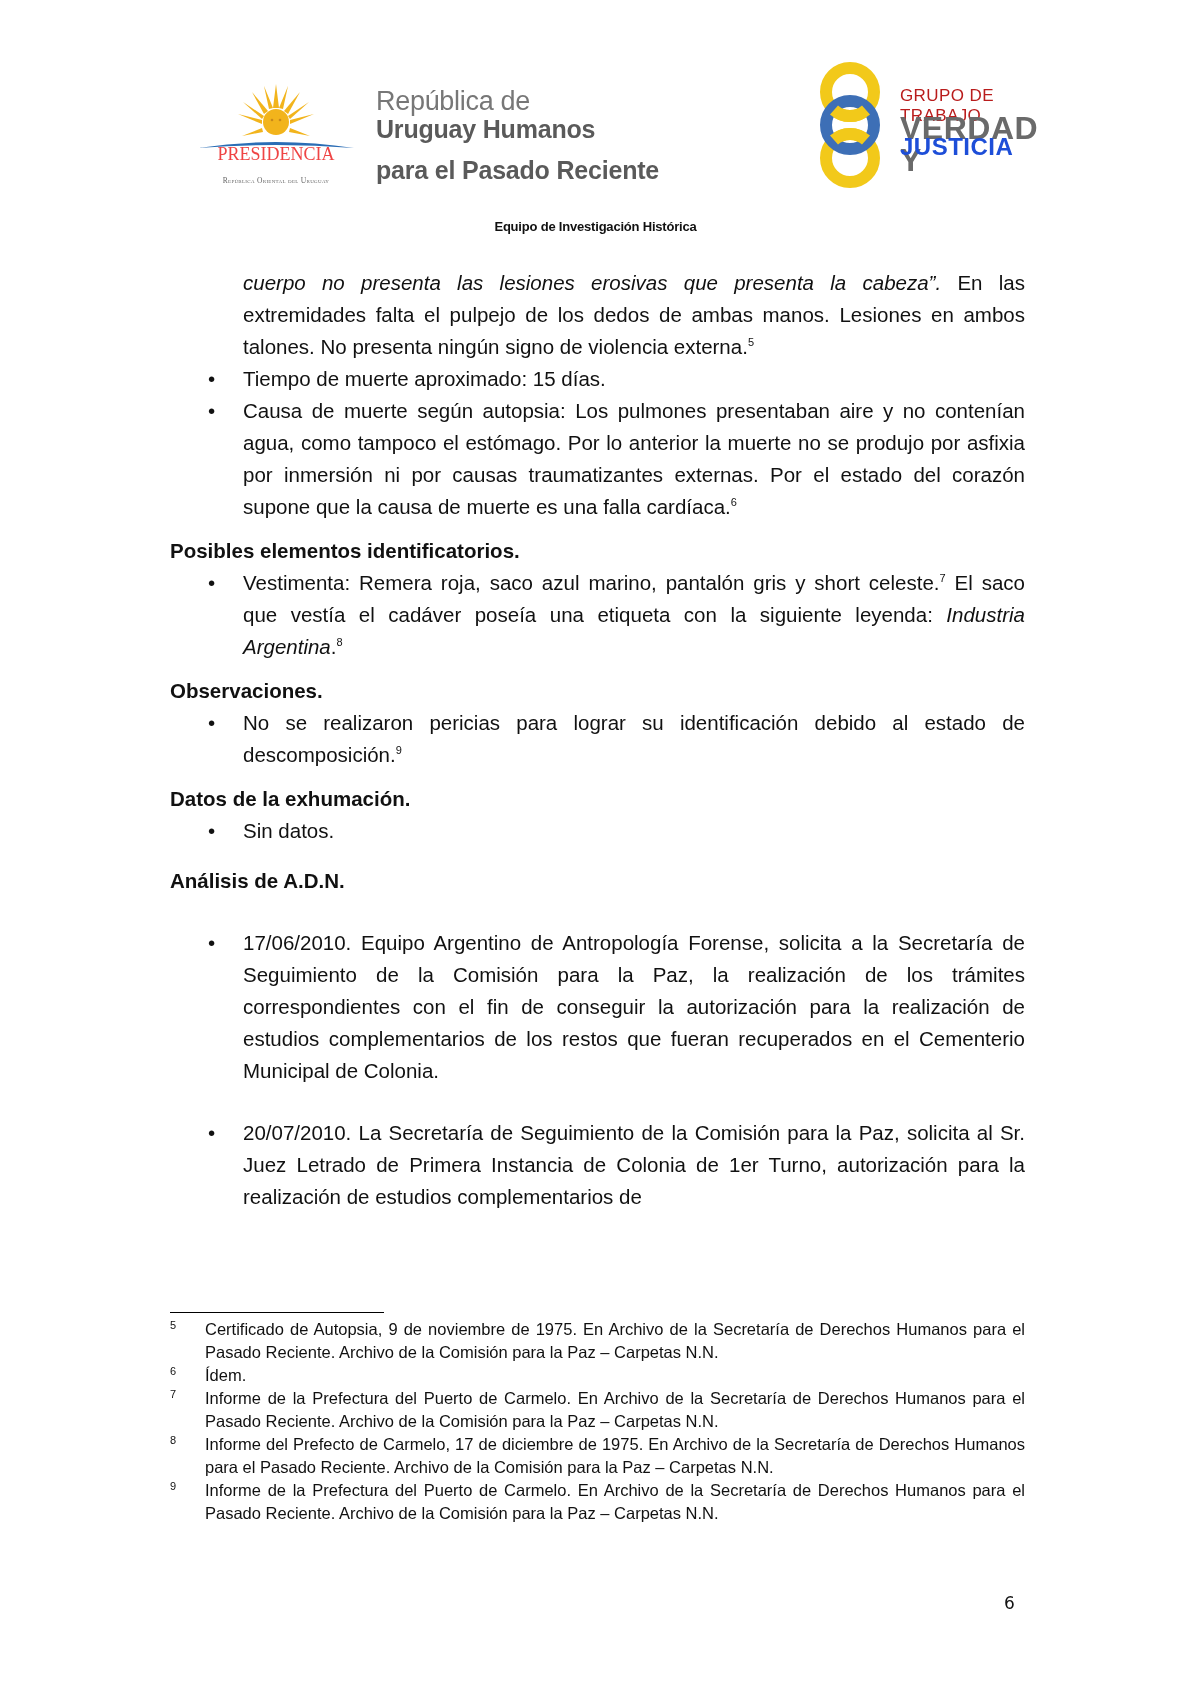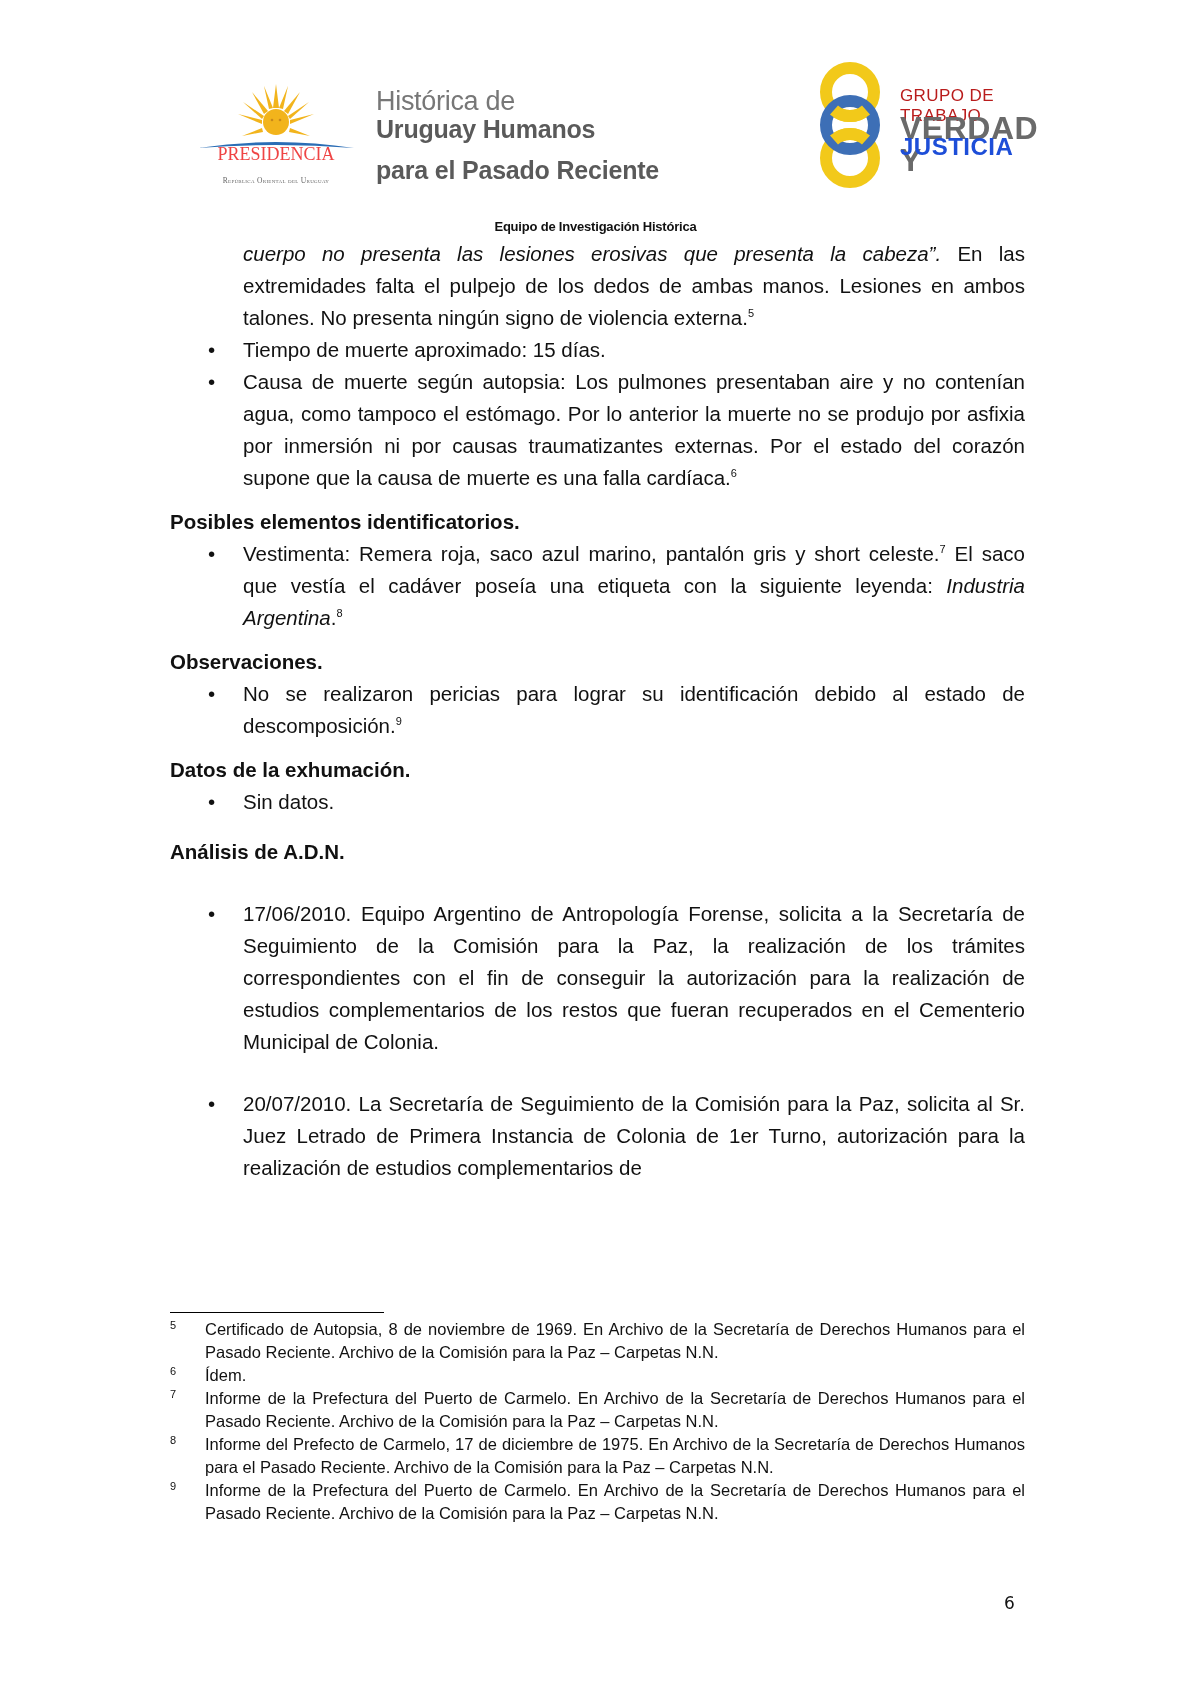--- a/index.html
+++ b/index.html
@@ -26,21 +26,21 @@
     .logo-gtvj .gt-l2 { position: absolute; left: 92px; top: 50px; font-size: 32px; font-weight: bold; color: #6a6a6a; letter-spacing: 0.5px; line-height: 1; }
     .logo-gtvj .gt-l3 { position: absolute; left: 92px; top: 73px; font-size: 24px; font-weight: bold; color: #1d4ed8; letter-spacing: 0.5px; line-height: 1; }
 
     .team-title { position: absolute; left: 0; width: 1191px; top: 219px; text-align: center;
                   font-size: 13px; font-weight: bold; letter-spacing: -0.2px; }
 
     
     .body { position: absolute; left: 170px; top: 238px; width: 855px; font-size: 20.5px; line-height: 32px; }
     .para { margin: 0; }
     .indent { padding-left: 73px; }
-    .justify { text-align: justify; }
+    .justify { text-align: justify; margin-top: 29px; }
     .bullets { list-style: none; margin: 0; padding: 0; }
     .bullets li { position: relative; padding-left: 73px; text-align: justify; }
     .bullets li .bullet { position: absolute; left: 38px; top: 0; }
     .section-h { font-weight: bold; margin: 0; }
     sup { font-size: 11px; line-height: 0; vertical-align: super; }
     .gap-s { height: 12px; }
     .gap-m { height: 18px; }
     .gap-l { height: 30px; }
 
     
@@ -74,21 +74,21 @@
     <circle cx="42" cy="36" r="1.3" fill="#c9891a"></circle>
   </svg>
   <svg class="arc" width="160" height="10" viewBox="0 0 160 10">
     <path d="M2,8 Q80,-4 158,8 Q80,2 2,8 Z" fill="#2a6db5"></path>
   </svg>
   <div class="pres-word">PRESIDENCIA</div>
   <div class="pres-sub">República Oriental del Uruguay</div>
 </div>
 
 <div class="logo-secretaria">
-  <div class="l1">Histórica de</div>
+  <div class="l1">República de</div>
   <div class="l2">Uruguay Humanos</div>
   <div class="l3">para el Pasado Reciente</div>
 </div>
 
 <div class="logo-gtvj">
   <svg width="90" height="130" viewBox="0 0 90 130">
     <circle cx="42" cy="30" r="24" fill="none" stroke="#f2c91a" stroke-width="12"></circle>
     <circle cx="42" cy="96" r="24" fill="none" stroke="#f2c91a" stroke-width="12"></circle>
     <circle cx="42" cy="63" r="24" fill="none" stroke="#3d6fb6" stroke-width="12"></circle>
     <path d="M26,48 A24,24 0 0 0 58,48" fill="none" stroke="#f2c91a" stroke-width="12"></path>
@@ -159,21 +159,21 @@
       <span class="bullet">•</span>
       <span>20/07/2010. La Secretaría de Seguimiento de la Comisión para la Paz, solicita al Sr. Juez Letrado de Primera Instancia de Colonia de 1er Turno, autorización para la realización de estudios complementarios de</span>
     </li>
   </ul>
 </div>
 
 <div class="fn-rule"></div>
 <div class="footnotes">
   <div class="fn">
     <span class="fn-num">5</span>
-    <span>Certificado de Autopsia, 8 de noviembre de 1969. En Archivo de la Secretaría de Derechos Humanos para el Pasado Reciente. Archivo de la Comisión para la Paz – Carpetas N.N.</span>
+    <span>Certificado de Autopsia, 9 de noviembre de 1975. En Archivo de la Secretaría de Derechos Humanos para el Pasado Reciente. Archivo de la Comisión para la Paz – Carpetas N.N.</span>
   </div>
   <div class="fn">
     <span class="fn-num">6</span>
     <span> Ídem.</span>
   </div>
   <div class="fn">
     <span class="fn-num">7</span>
     <span>Informe de la Prefectura del Puerto de Carmelo. En Archivo de la Secretaría de Derechos Humanos para el Pasado Reciente. Archivo de la Comisión para la Paz – Carpetas N.N.</span>
   </div>
   <div class="fn">

